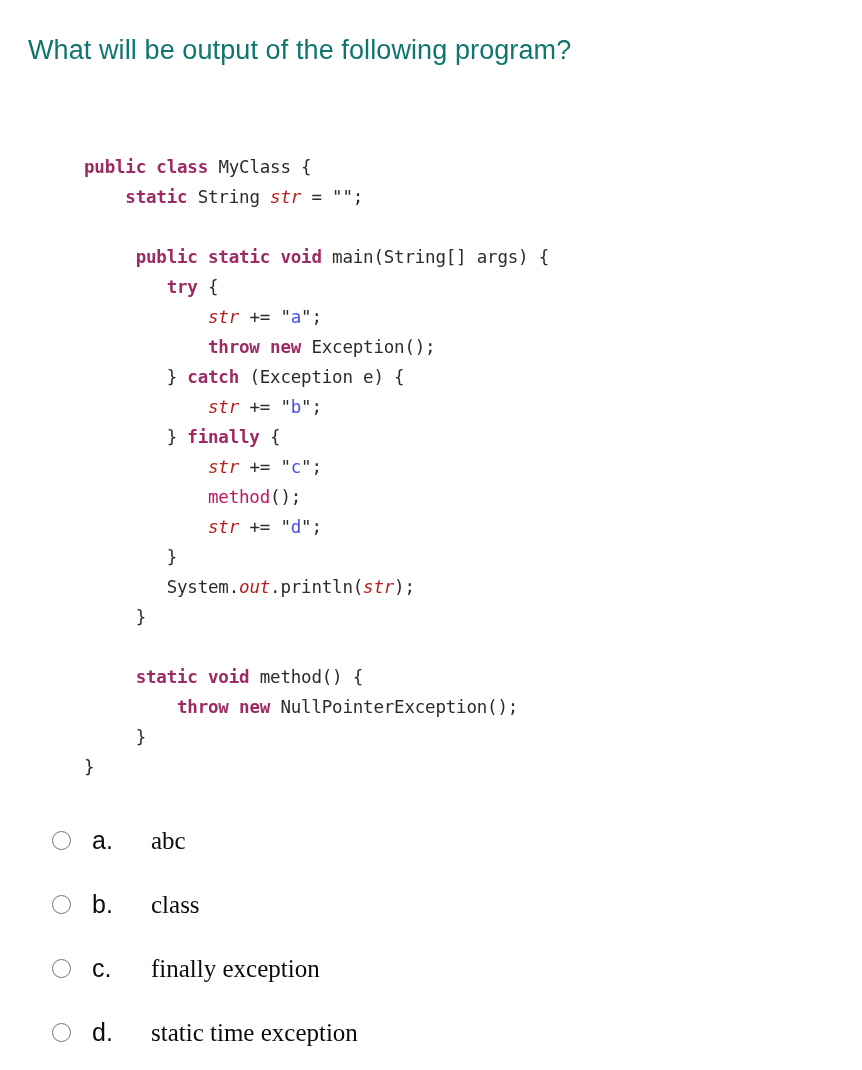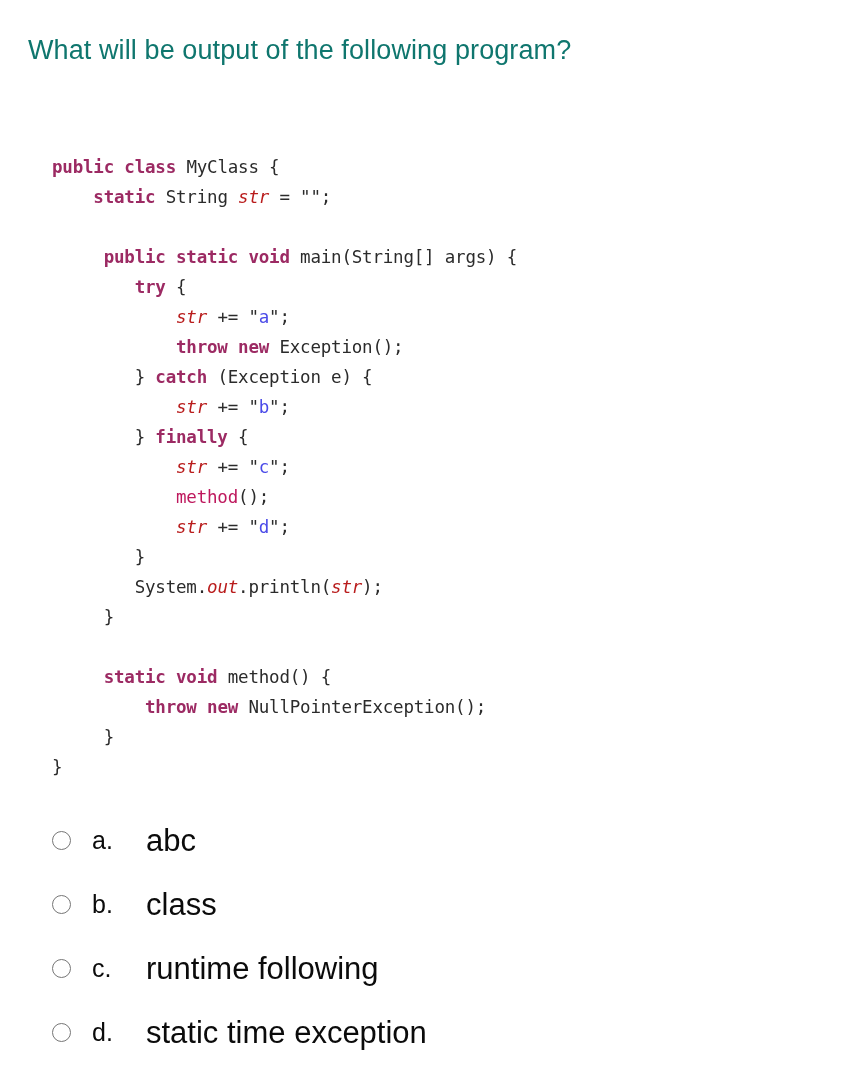--- a/index.html
+++ b/index.html
@@ -41,20 +41,21 @@
     font-size: 17.5px;
     line-height: 30px;
     white-space: pre;
     color: #1f2328;
     letter-spacing: -0.2px;
   }
   #code-block .ln {
     display: block;
     height: 30px;
     white-space: pre;
+    margin-left: 32px;
   }
   
   .k  { color: #9c2a63; font-weight: bold; }      
   .t  { color: #2b2b2b; }                          
   .v  { color: #b91c1c; font-style: italic; }      
   .s  { color: #4a4ae8; }                          
   .sq { color: #2b2b2b; }                          
   .m  { color: #be185d; }      
   .p  { color: #2b2b2b; }                          
 
@@ -84,24 +85,24 @@
   .option-letter {
     font-family: "Liberation Sans", sans-serif;
     font-size: 25px;
     color: #0b0b0b;
     margin-left: 21px;
     width: 34px;
     flex: 0 0 auto;
     line-height: 1;
   }
   .option-text {
-    font-family: Liberation Sans, sans-serif;
-    font-size: 31px;
+    font-family: Liberation Serif, serif;
+    font-size: 25px;
     color: #0b0b0b;
-    margin-left: 20px;
+    margin-left: 25px;
     line-height: 1;
     white-space: nowrap;
   }
 </style>
 </head>
 <body>
 
 <div id="question-stem">What will be output of the following program?</div>
 
 <pre id="code-block"><span class="ln"><span class="k">public class</span><span class="p"> </span><span class="t">MyClass</span><span class="p"> {</span></span><span class="ln"><span class="p">    </span><span class="k">static</span><span class="p"> </span><span class="t">String</span><span class="p"> </span><span class="v">str</span><span class="p"> = </span><span class="sq">"</span><span class="s"></span><span class="sq">"</span><span class="p">;</span></span><span class="ln">&nbsp;</span><span class="ln"><span class="p">     </span><span class="k">public static void</span><span class="p"> </span><span class="t">main(String[] args) {</span></span><span class="ln"><span class="p">        </span><span class="k">try</span><span class="p"> {</span></span><span class="ln"><span class="p">            </span><span class="v">str</span><span class="p"> += </span><span class="sq">"</span><span class="s">a</span><span class="sq">"</span><span class="p">;</span></span><span class="ln"><span class="p">            </span><span class="k">throw new</span><span class="p"> </span><span class="t">Exception();</span></span><span class="ln"><span class="p">        </span><span class="p">} </span><span class="k">catch</span><span class="p"> </span><span class="t">(Exception e) {</span></span><span class="ln"><span class="p">            </span><span class="v">str</span><span class="p"> += </span><span class="sq">"</span><span class="s">b</span><span class="sq">"</span><span class="p">;</span></span><span class="ln"><span class="p">        </span><span class="p">} </span><span class="k">finally</span><span class="p"> {</span></span><span class="ln"><span class="p">            </span><span class="v">str</span><span class="p"> += </span><span class="sq">"</span><span class="s">c</span><span class="sq">"</span><span class="p">;</span></span><span class="ln"><span class="p">            </span><span class="m">method</span><span class="p">();</span></span><span class="ln"><span class="p">            </span><span class="v">str</span><span class="p"> += </span><span class="sq">"</span><span class="s">d</span><span class="sq">"</span><span class="p">;</span></span><span class="ln"><span class="p">        </span><span class="p">}</span></span><span class="ln"><span class="p">        </span><span class="t">System.</span><span class="v">out</span><span class="t">.println(</span><span class="v">str</span><span class="t">);</span></span><span class="ln"><span class="p">     </span><span class="p">}</span></span><span class="ln">&nbsp;</span><span class="ln"><span class="p">     </span><span class="k">static void</span><span class="p"> </span><span class="t">method() {</span></span><span class="ln"><span class="p">         </span><span class="k">throw new</span><span class="p"> </span><span class="t">NullPointerException();</span></span><span class="ln"><span class="p">     </span><span class="p">}</span></span><span class="ln"><span class="p">}</span></span></pre>
@@ -113,20 +114,20 @@
       <span class="option-text">abc</span>
     </div>
     <div class="option-row">
       <span class="radio-outer"></span>
       <span class="option-letter">b.</span>
       <span class="option-text">class</span>
     </div>
     <div class="option-row">
       <span class="radio-outer"></span>
       <span class="option-letter">c.</span>
-      <span class="option-text">runtime following</span>
+      <span class="option-text">finally exception</span>
     </div>
     <div class="option-row">
       <span class="radio-outer"></span>
       <span class="option-letter">d.</span>
       <span class="option-text">static time exception</span>
     </div>
   </div>
 
 </body></html>

